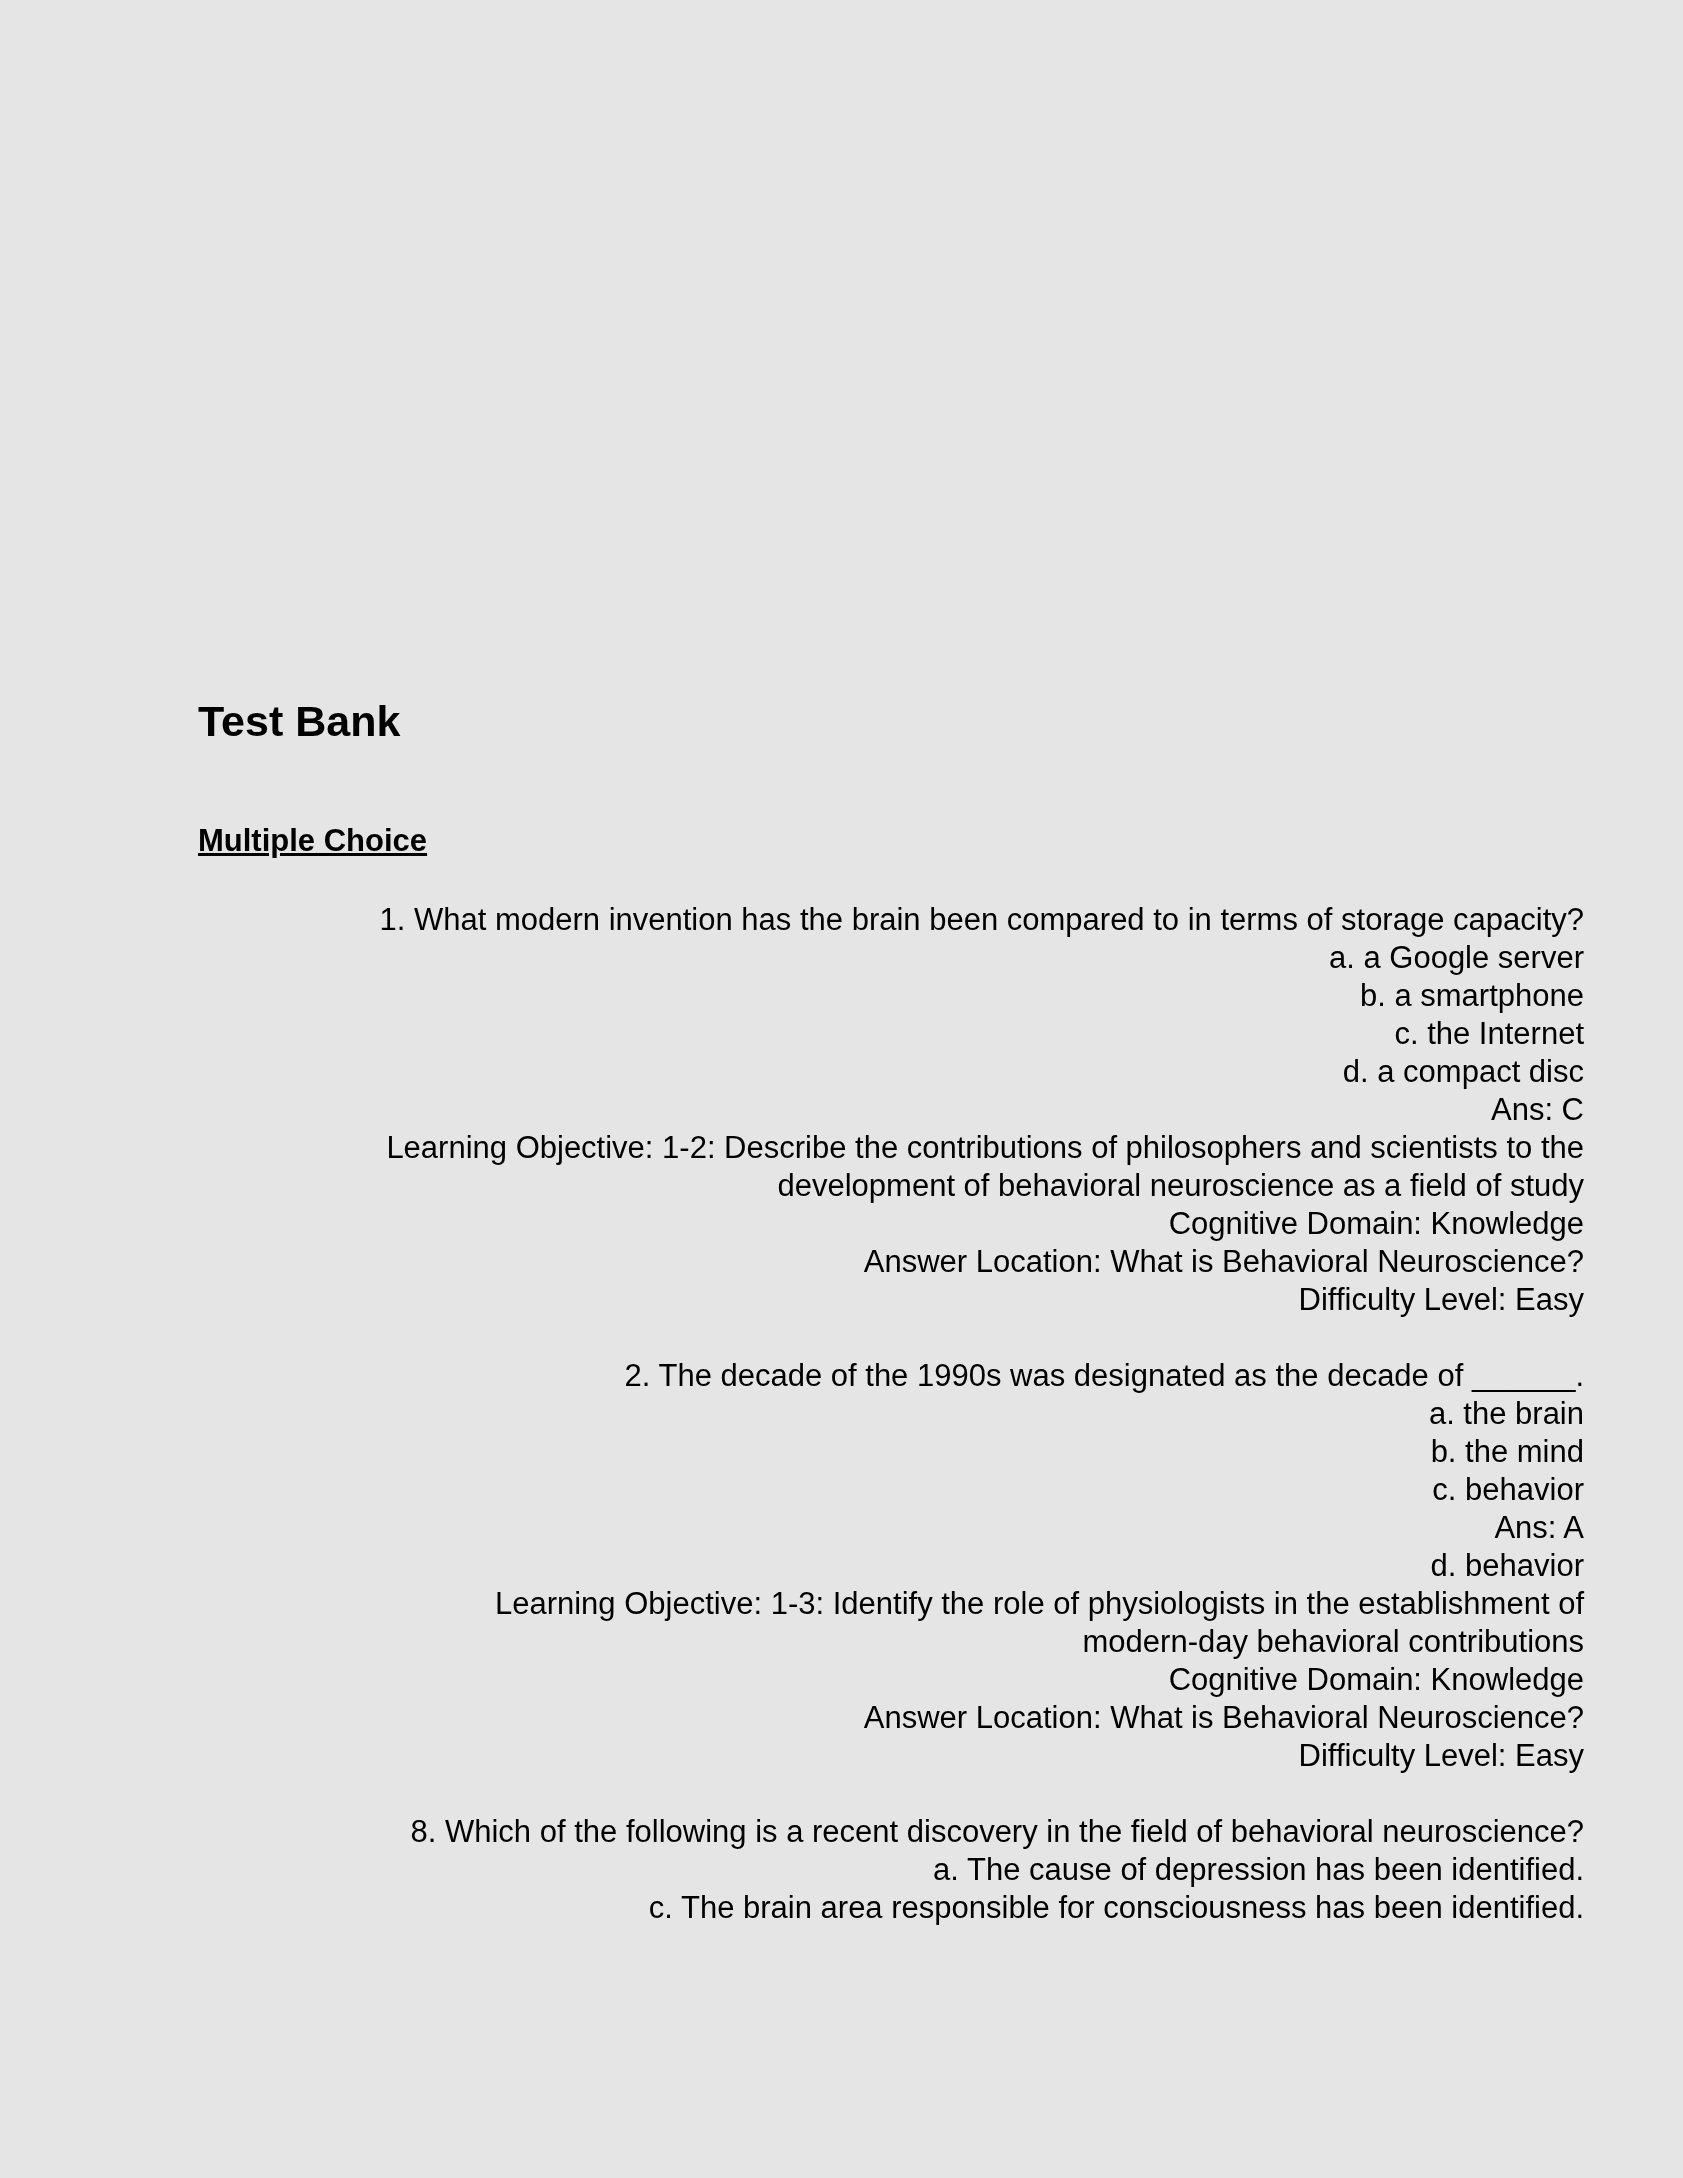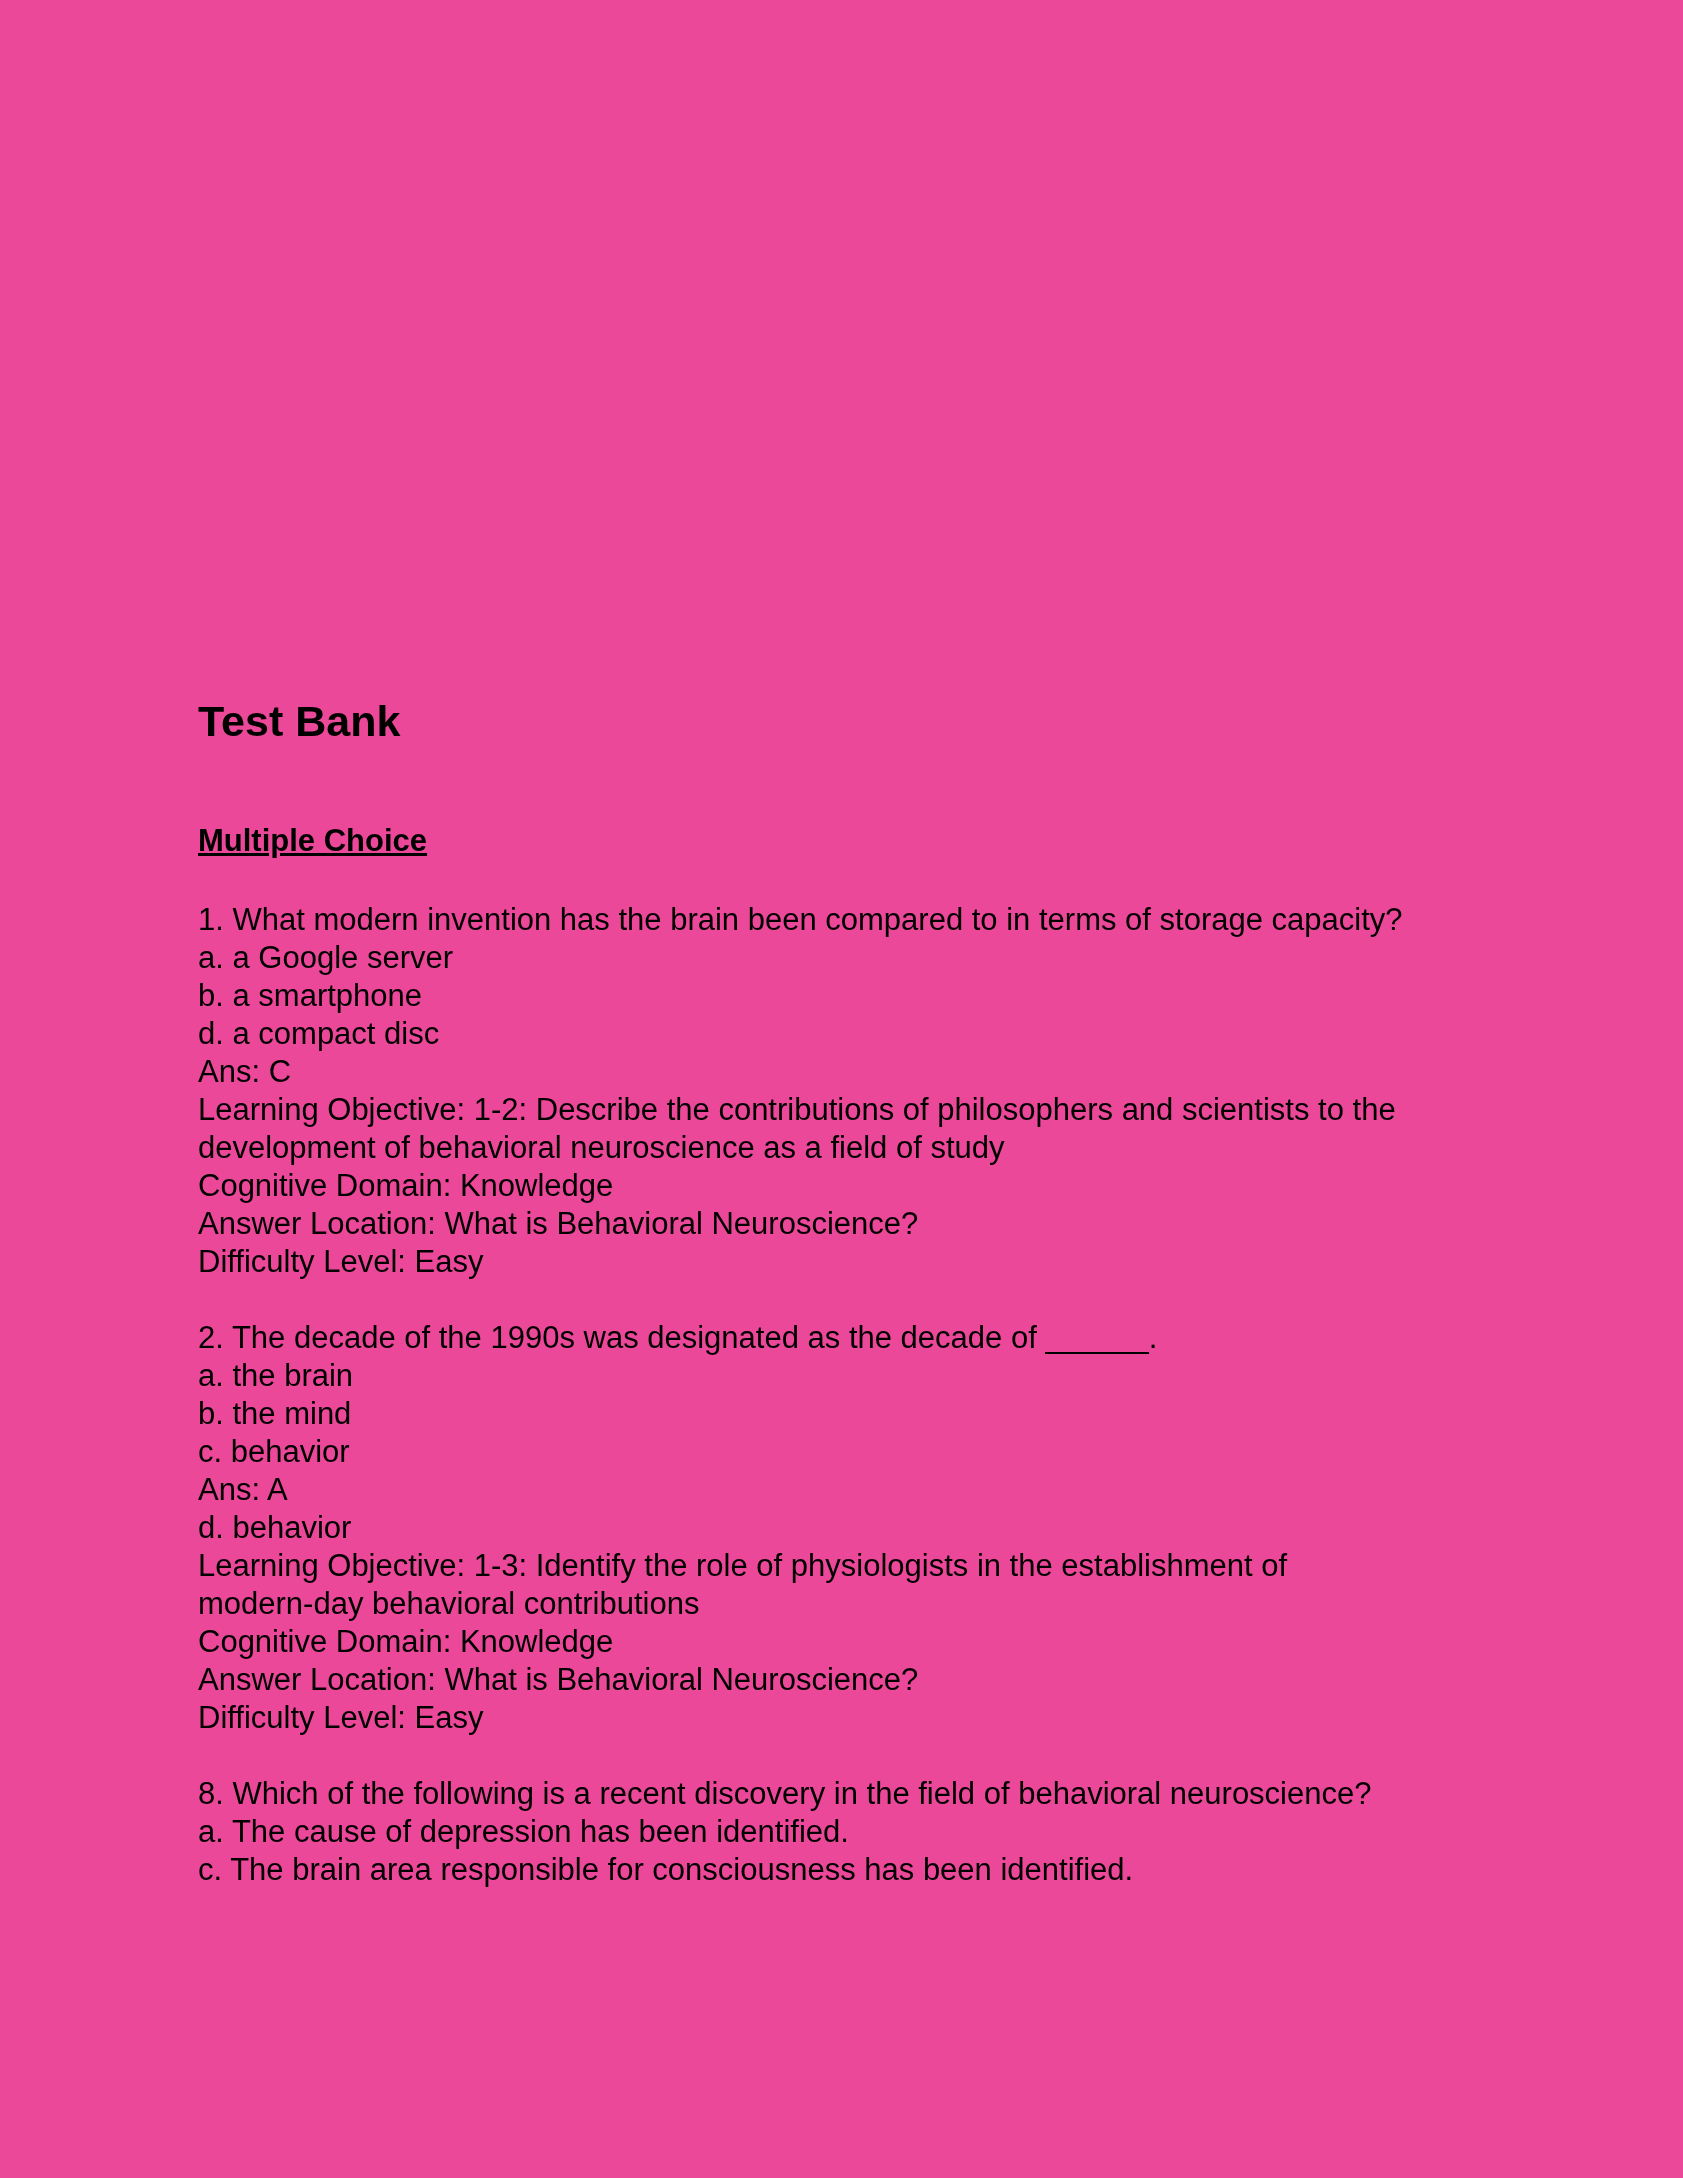--- a/index.html
+++ b/index.html
@@ -14,21 +14,22 @@
       overflow: hidden;
       font-family: "Liberation Sans", sans-serif;
       color: #000000;
     }
     .page {
       position: absolute;
       left: 0;
       top: 0;
       width: 1683px;
       height: 2178px;
-      background: #ec4899;
+      background: #e5e5e5;
+      text-align: right;
     }
     .doc-title {
       position: absolute;
       left: 198px;
       top: 696px;
       font-size: 43px;
       font-weight: bold;
       line-height: 50px;
       white-space: nowrap;
       letter-spacing: 0px;
@@ -68,20 +69,21 @@
   <div class="doc-title">Test Bank</div>
 
   <div class="section-heading">Multiple Choice</div>
 
   <div class="questions">
 
     <div class="question-block">
       <span class="line">1. What modern invention has the brain been compared to in terms of storage capacity?</span>
       <span class="line">a. a Google server</span>
       <span class="line">b. a smartphone</span>
+      <span class="line">c. the Internet</span>
       <span class="line">d. a compact disc</span>
       <span class="line">Ans: C</span>
       <span class="line">Learning Objective: 1-2: Describe the contributions of philosophers and scientists to the</span>
       <span class="line">development of behavioral neuroscience as a field of study</span>
       <span class="line">Cognitive Domain: Knowledge</span>
       <span class="line">Answer Location: What is Behavioral Neuroscience?</span>
       <span class="line">Difficulty Level: Easy</span>
     </div>
 
     <div class="question-block">

